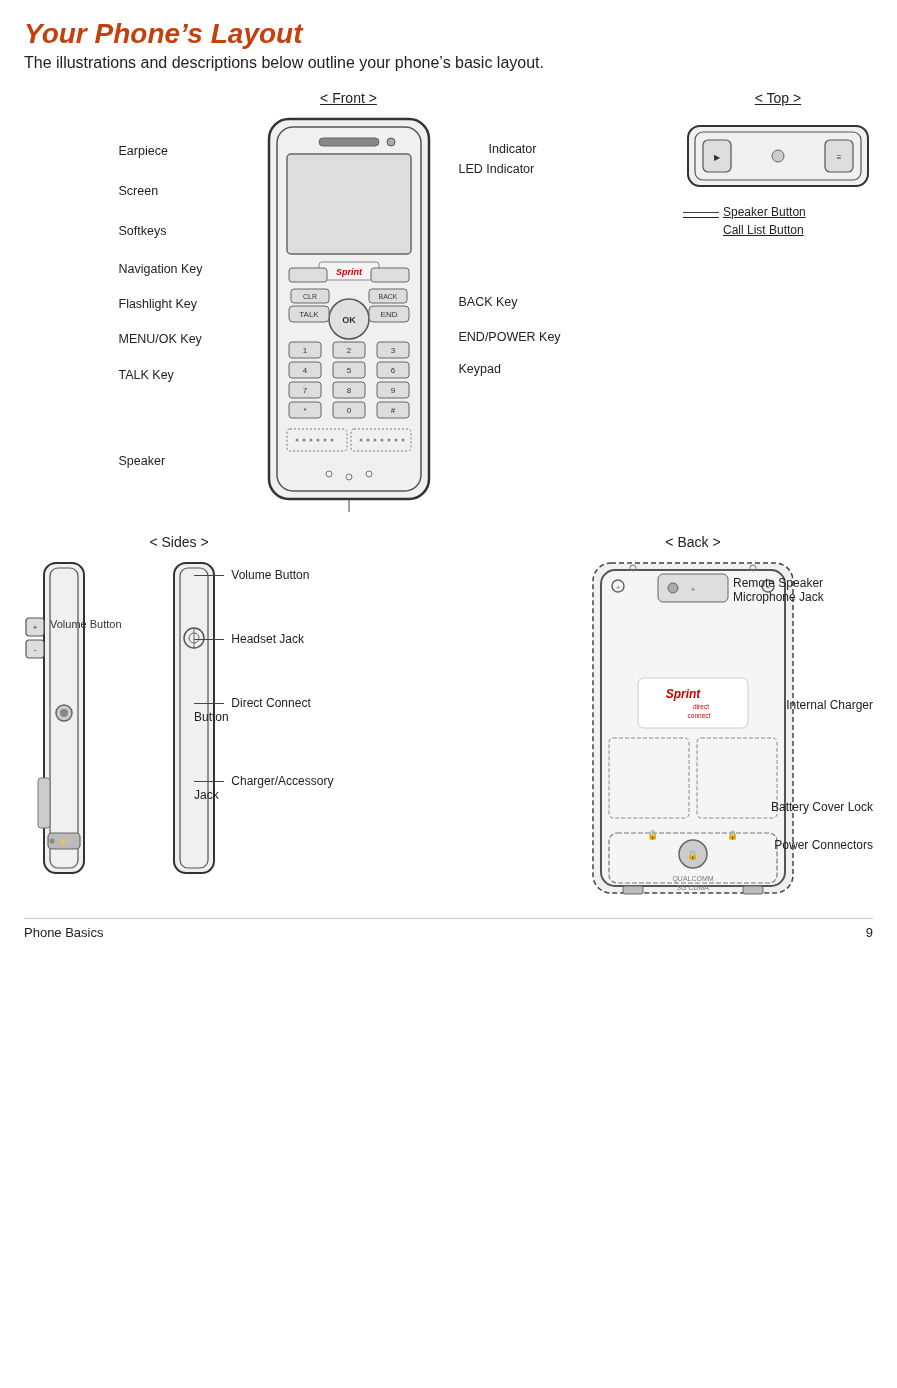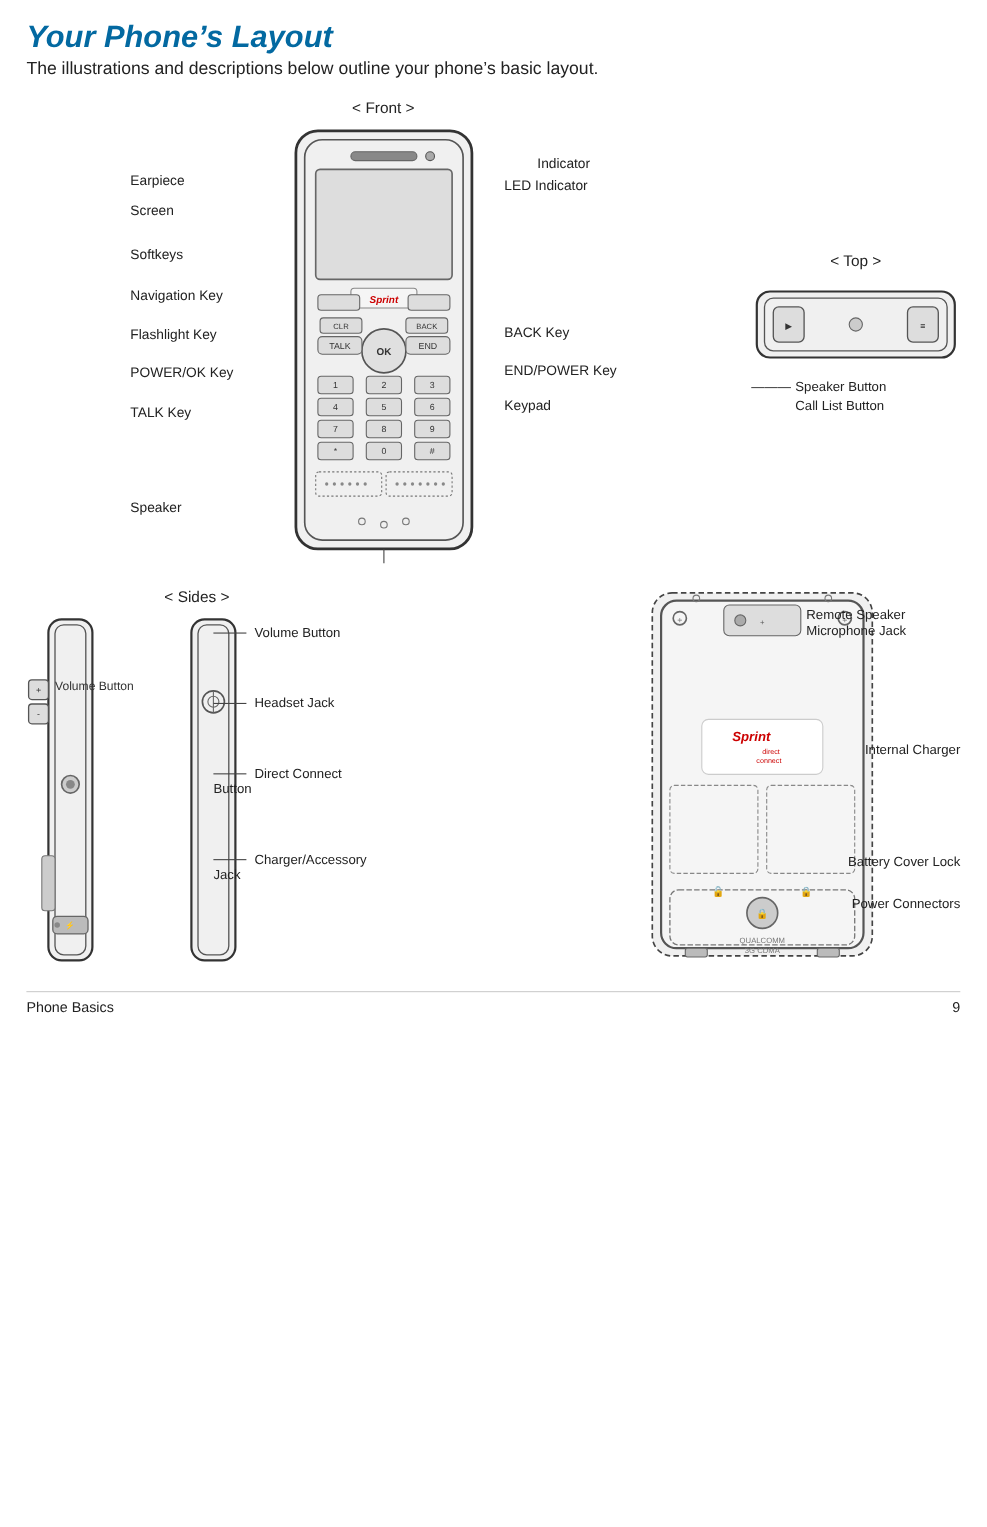--- a/index.html
+++ b/index.html
@@ -10,21 +10,21 @@
       font-family: Arial, Helvetica, sans-serif;
       font-size: 14px;
       color: #222;
       position: relative;
       padding: 18px 24px 24px 24px;
     }
     h1 {
       font-size: 28px;
       font-style: italic;
       font-weight: bold;
-      color: #0369a1;
+      color: #c2410c;
       margin-bottom: 4px;
     }
     .subtitle {
       font-size: 16px;
       margin-bottom: 18px;
     }
     .page-footer {
       display: flex;
       justify-content: space-between;
       align-items: center;
@@ -43,36 +43,36 @@
       font-size: 12.5px;
       white-space: nowrap;
     }
   </style>
 </head>
 <body>
 
 <h1>Your Phone’s Layout</h1>
 <p class="subtitle">The illustrations and descriptions below outline your phone’s basic layout.</p>
 
-<div style="display:flex; flex-direction:row; justify-content:space-between; align-items:center; margin-bottom:0;">
+<div style="display:flex; flex-direction:row; justify-content:space-between; align-items:flex-start; margin-bottom:0;text-decoration:underline;">
 
   <div style="flex:1; position:relative;">
     <div style="text-align:center; margin-bottom:8px;">
       <span>&lt; Front &gt;</span>
     </div>
 
     <div style="position:relative; width:460px; margin:0 auto;">
 
       <div style="position:absolute; left:0; top:30px; width:110px;">
-        <div style="position:absolute; top:13px; left:0;" class="lbl">Earpiece</div>
+        <div style="position:absolute; top:0px; left:0;" class="lbl">Earpiece</div>
         <div style="position:absolute; top:40px; left:0;" class="lbl">Screen</div>
         <div style="position:absolute; top:80px; left:0;" class="lbl">Softkeys</div>
         <div style="position:absolute; top:118px; left:0;" class="lbl">Navigation Key</div>
         <div style="position:absolute; top:153px; left:0;" class="lbl">Flashlight Key</div>
-        <div style="position:absolute; top:188px; left:0;" class="lbl">POWER/OK Key</div>
+        <div style="position:absolute; top:188px; left:0;" class="lbl">MENU/OK Key</div>
         <div style="position:absolute; top:224px; left:0;" class="lbl">TALK Key</div>
         <div style="position:absolute; top:310px; left:0;" class="lbl">Speaker</div>
       </div>
 
       <svg width="220" height="400" viewBox="0 0 220 400" style="display:block; margin:0 auto;">
 
         <rect x="30" y="5" width="160" height="380" rx="20" ry="20" fill="#f0f0f0" stroke="#333" stroke-width="2.5"></rect>
 
         <rect x="38" y="13" width="144" height="364" rx="16" ry="16" fill="none" stroke="#555" stroke-width="1.5"></rect>
 
@@ -263,20 +263,23 @@
         </div>
         <div>
           <span style="display:inline-block; width:30px; height:1px; background:#444; vertical-align:middle; margin-right:4px;"></span>
           <span>Charger/Accessory Jack</span>
         </div>
       </div>
     </div>
   </div>
 
   <div style="flex:0 0 360px; position:relative;">
+    <div style="text-align:center; margin-bottom:8px;">
+      <span>&lt; Back &gt;</span>
+    </div>
     <div style="position:relative; width:360px;">
 
       <svg width="220" height="340" viewBox="0 0 220 340" style="display:block; margin:0 auto;">
 
         <rect x="10" y="5" width="200" height="330" rx="18" fill="#f0f0f0" stroke="#444" stroke-width="1.5" stroke-dasharray="5,3"></rect>
 
         <rect x="18" y="12" width="184" height="316" rx="14" fill="#f5f5f5" stroke="#555" stroke-width="2"></rect>
 
         <circle cx="35" cy="28" r="6" fill="none" stroke="#666" stroke-width="1.5"></circle>
         <text x="35" y="32" text-anchor="middle" font-size="8" fill="#777">+</text>

